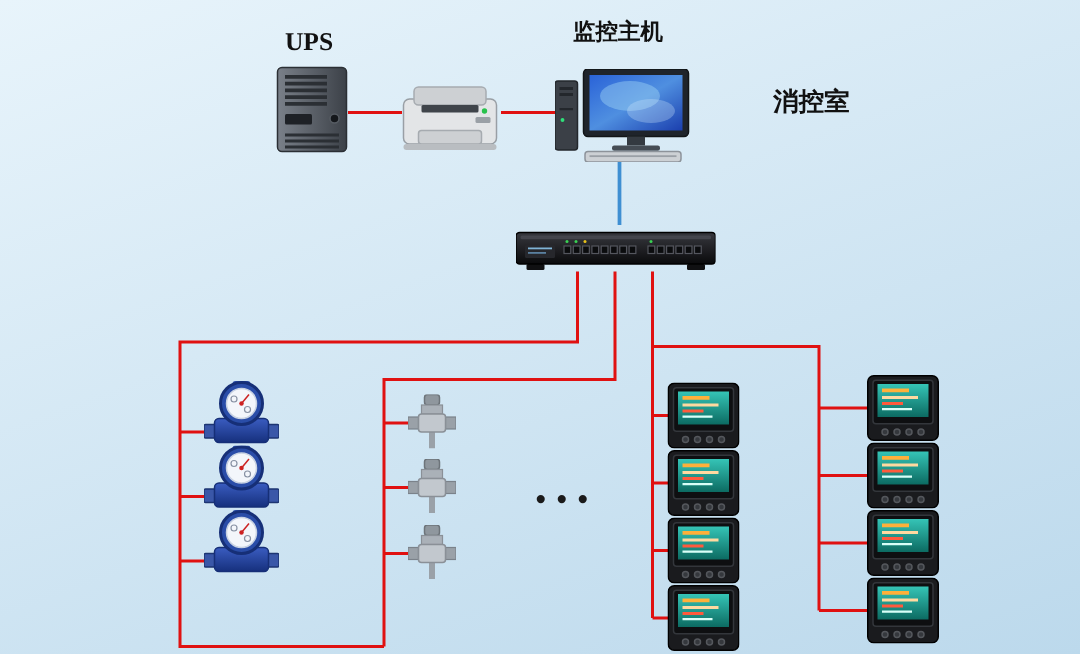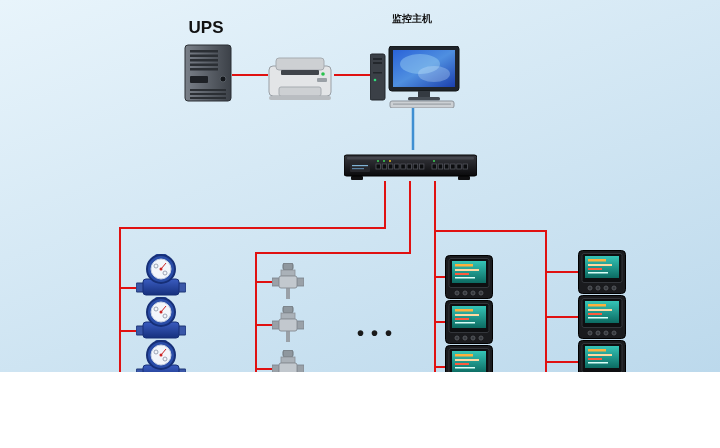--- a/index.html
+++ b/index.html
@@ -1,26 +1,26 @@
 <!DOCTYPE html>
 <html style="--bg1: #e8f4fb; --bg2: #bcd9ec; --wire: #e01111; --uplink: #3f8fd2;"><head>
 <meta charset="utf-8">
 <style>
   :root{ --bg1:#e8f4fb; --bg2:#bcd9ec; --wire:#e01111; --uplink:#3f8fd2; }
   html,body{margin:0;padding:0;}
   .stage{
-    position:relative; width:720px; height:372px; overflow:hidden;
+    position:relative; width:720px; height:436px; overflow:hidden;
     background:linear-gradient(160deg,var(--bg1) 0%,var(--bg2) 100%);
-    font-family:Liberation Sans, sans-serif;
+    font-family:Liberation Serif, serif;
   }
   .wires{position:absolute; left:0; top:0; width:720px; height:448px;}
   .wires path{fill:none; stroke:var(--wire); stroke-width:2;}
   .wires path.u{stroke:var(--uplink); stroke-width:2.5;}
   .lbl{position:absolute; color:#111; font-size:17px; font-weight:600; text-align:center; white-space:nowrap;}
-  .lbl.small{font-size:10px;}
+  .lbl.small{font-size:15px;}
   .dev{position:absolute; line-height:0;}
   .ellipsis{position:absolute; left:346px; top:322px; width:64px; text-align:center;
     font-size:20px; font-weight:700; letter-spacing:7px; color:#1a1a1a;}
 </style>
 </head>
 <body>
 
 <svg width="0" height="0" style="position:absolute" aria-hidden="true">
   <defs>
     <linearGradient id="upsB" x1="0" y1="0" x2="1" y2="0">
@@ -68,20 +68,21 @@
       <path d="M435 367 H447"></path>
       <path d="M435 412 H447"></path>
     <path d="M546 272 H580"></path>
       <path d="M546 317 H580"></path>
       <path d="M546 362 H580"></path>
       <path d="M546 407 H580"></path>
   </svg>
 
   <div class="lbl" style="left:180px;top:18px;width:52px">UPS</div>
   <div class="lbl small" style="left:376px;top:12px;width:72px">监控主机</div>
+  <div class="lbl" style="left:508px;top:56px;width:66px">消控室</div>
 
   <div class="dev" style="left:184px;top:44px">
     <svg width="48" height="58" viewBox="0 0 48 58">
       <rect x="1" y="1" width="46" height="56" rx="3" fill="url(#upsB)" stroke="#2b2f34"></rect>
       <rect x="6" y="6" width="28" height="2.5" fill="#2b2f34"></rect>
       <rect x="6" y="10.5" width="28" height="2.5" fill="#2b2f34"></rect>
       <rect x="6" y="15" width="28" height="2.5" fill="#2b2f34"></rect>
       <rect x="6" y="19.5" width="28" height="2.5" fill="#2b2f34"></rect>
       <rect x="6" y="24" width="28" height="2.5" fill="#2b2f34"></rect>
       <rect x="6" y="32" width="18" height="7" rx="1" fill="#1e2126"></rect>

